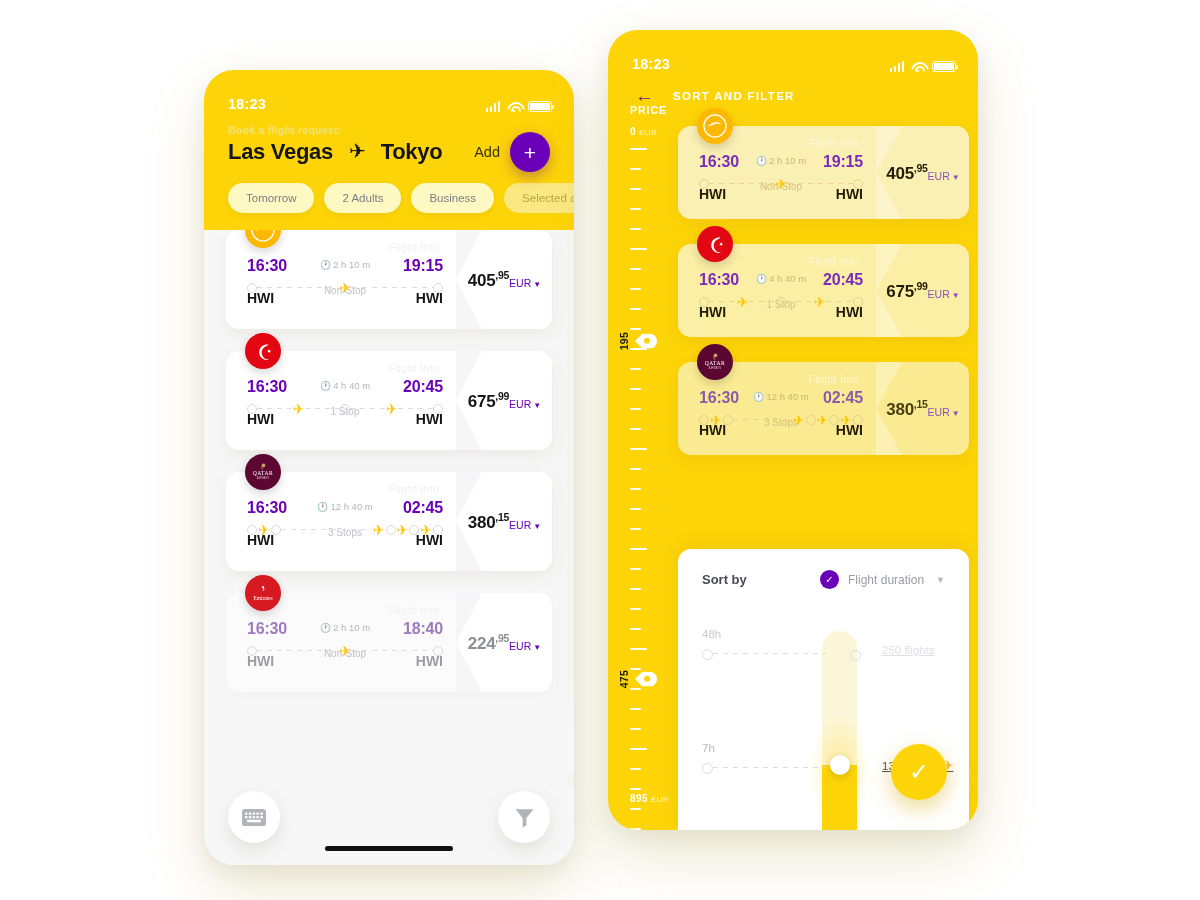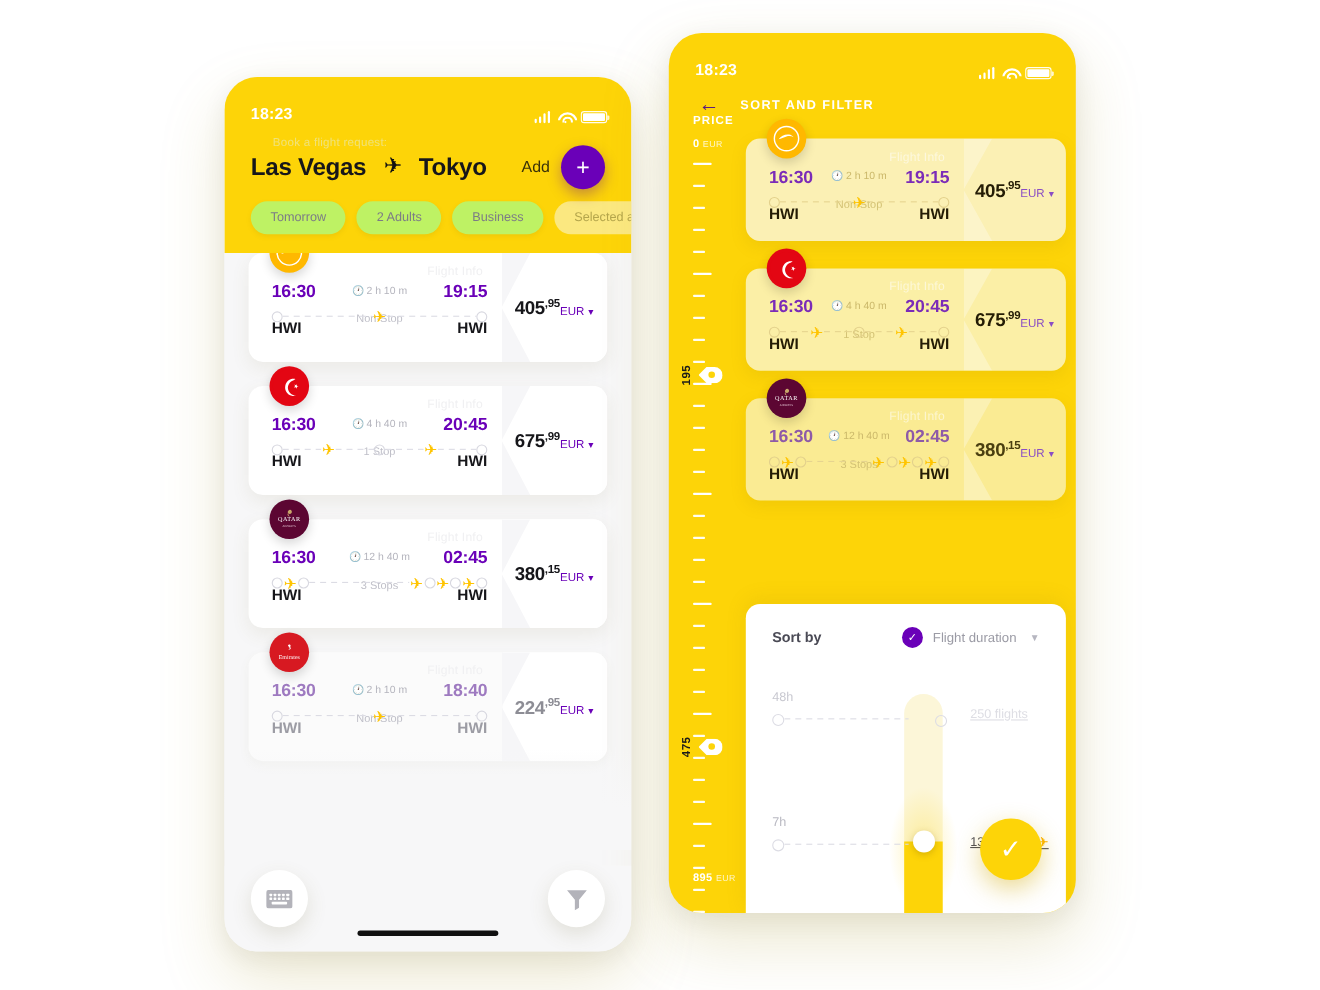--- a/index.html
+++ b/index.html
@@ -61,21 +61,21 @@
 
   
   #left-header{
     background:#FDD408;
     padding:0 0 0 0;
     position:relative;
   }
   .hdr-body{padding:12px 24px 0 24px;}
   .hdr-kicker{
     font-size:10.5px;color:#f0e27a;letter-spacing:.25px;
-    margin-bottom:3px;font-weight:normal;margin-left:20px;
+    margin-bottom:3px;font-weight:bold;
   }
   .route{
     display:flex;align-items:center;
     position:relative;
   }
   .route-city{
     font-size:22px;font-weight:bold;color:#16161a;letter-spacing:-.3px;
   }
   .plane-between{
     margin:0 15px 0 16px;font-size:20px;color:#111;line-height:1;
@@ -92,21 +92,21 @@
     display:flex;align-items:center;justify-content:center;
     font-size:21px;font-weight:300;line-height:1;
     box-shadow:0 5px 13px rgba(90,0,150,.35);
     cursor:pointer;
   }
   .chips{
     display:flex;gap:10px;padding:18px 0 17px 24px;
     overflow:hidden;
   }
   .chip{
-    background:#bef264;color:#7c7c86;
+    background:#fef9c3;color:#7c7c86;
     font-size:11.5px;
     border-radius:20px;
     padding:9px 18px;white-space:nowrap;
     cursor:pointer;
     box-shadow:0 2px 5px rgba(140,120,20,.13);
   }
   .chip.muted{background:#FBE880;color:#b5a64c;box-shadow:none;}
 
   
   #left-list{

